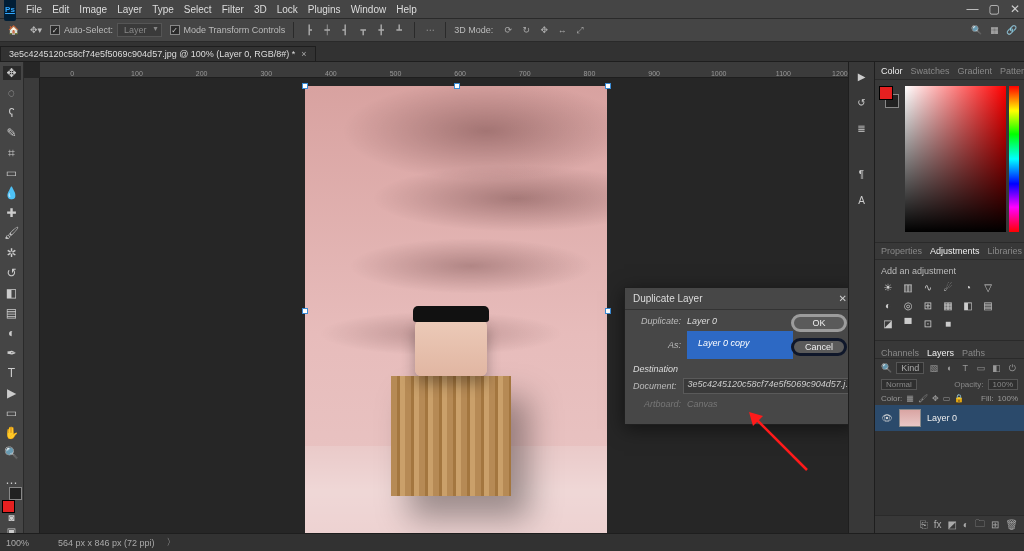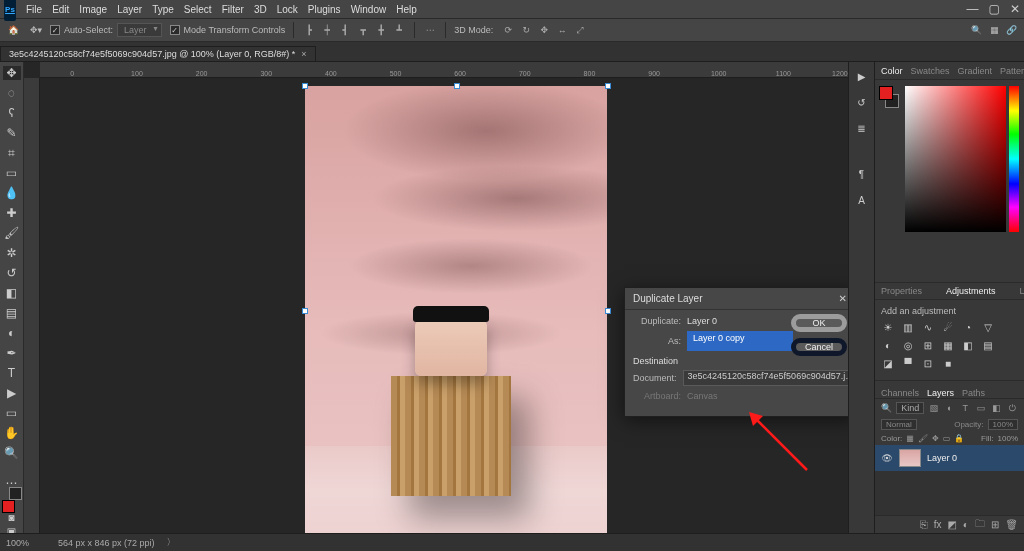--- a/index.html
+++ b/index.html
@@ -73,21 +73,21 @@
   .color-panel { height:162px; position:relative; padding:6px; }
   .color-swatches { position:absolute; left:4px; top:6px; width:22px; }
   .color-swatches .fg2 { width:14px; height:14px; background:#e52020; border:1px solid #000; position:relative; z-index:2; }
   .color-swatches .bg2 { width:14px; height:14px; background:#222; border:1px solid #888; margin-top:-6px; margin-left:6px; }
   .sv-box { position:absolute; left:30px; top:6px; right:18px; bottom:10px;
      background: linear-gradient(to top, #000 0%, rgba(0,0,0,0) 100%),
                  linear-gradient(to right, #fff 0%, rgba(255,255,255,0) 100%),
                  #ff0000; }
   .hue { position:absolute; right:5px; top:6px; width:10px; bottom:10px;
      background: linear-gradient(to bottom, #f00 0%, #ff0 17%, #0f0 33%, #0ff 50%, #00f 67%, #f0f 83%, #f00 100%); }
-  .panel-tabs2 { height:18px; display:flex; gap:24px; align-items:center; padding:0 6px; font-size:9px; color:#888; border-top:1px solid #2a2a2a; border-bottom:1px solid #2a2a2a;margin-top:40px; }
+  .panel-tabs2 { height:18px; display:flex; gap:8px; align-items:center; padding:0 6px; font-size:9px; color:#888; border-top:1px solid #2a2a2a; border-bottom:1px solid #2a2a2a; }
   .panel-tabs2 .active { color:#eee; }
   .adjust-panel { padding:6px; }
   .adjust-panel .lbl { font-size:9px; color:#bbb; margin-bottom:4px; }
   .adjust-row { display:flex; gap:6px; margin-bottom:4px; }
   .adjust-row span { width:14px; height:14px; display:flex; align-items:center; justify-content:center; color:#ccc; font-size:10px; }
 
   .layers-panel { flex:1; border-top:1px solid #2a2a2a; display:flex; flex-direction:column; }
   .layers-tabs { height:18px; display:flex; gap:8px; align-items:flex-end; padding:0 6px; font-size:9px; color:#888; border-bottom:1px solid #2a2a2a;}
   .layers-tabs .active { color:#eee;text-align:right; }
   .layers-tools { display:flex; align-items:center; gap:4px; padding:3px 6px; font-size:9px; color:#999; }
@@ -103,31 +103,31 @@
   .layer-footer { height:18px; border-top:1px solid #2a2a2a; display:flex; justify-content:flex-end; gap:6px; padding:0 6px; align-items:center; color:#aaa; font-size:10px;}
 
   
   .dialog { position:absolute; left:600px; top:225px; width:232px; background:#474747; border:1px solid #1f1f1f; box-shadow: 0 4px 18px rgba(0,0,0,0.5); }
   .dialog-title { height:22px; background:#474747; border-bottom:1px solid #333; display:flex; align-items:center; padding:0 8px; font-size:10px; color:#ddd; }
   .dialog-title .x { margin-left:auto; color:#ccc; }
   .dialog-body { padding:6px 8px 10px 8px; font-size:9px; color:#bbb; }
   .dlg-row { display:flex; align-items:center; margin-bottom:5px; gap:6px; }
   .dlg-row label { width:48px; text-align:right; color:#bbb; }
   .dlg-row .val { color:#ddd; }
-  .dlg-input { flex:1; height:20px; background:#3a3a3a; border:2px solid #7dd3fc; color:#fff; font-size:9px; padding:0 4px; }
+  .dlg-input { flex:1; height:28px; background:#3a3a3a; border:7px solid #7dd3fc; color:#fff; font-size:9px; padding:0 4px; }
   .dlg-input.sel { background:#2d69c4; border-color:#2d69c4; color:#fff; }
   .dlg-select { flex:1; height:16px; background:#3a3a3a; border:1px solid #5a5a5a; color:#ccc; font-size:9px; padding:0 4px; position:relative; }
   .dlg-select:after { content:"▾"; position:absolute; right:4px; top:1px; color:#bbb; }
   .dlg-row.dim label, .dlg-row.dim .val, .dlg-row.dim .dlg-input, .dlg-row.dim .dlg-select { color:#777; }
   .dlg-row.dim .dlg-input, .dlg-row.dim .dlg-select { background:#404040; border-color:#4d4d4d; }
   .dlg-section { color:#ddd; margin:2px 0 4px 0; }
   .dlg-buttons { position:absolute; top:26px; right:8px; width:56px; display:flex; flex-direction:column; gap:6px; }
-  .dlg-btn { height:18px; border-radius:9px; background:#5a5a5a; border:5px solid #0f172a; color:#eee; font-size:9px; display:flex; align-items:center; justify-content:center; }
+  .dlg-btn { height:18px; border-radius:9px; background:#5a5a5a; border:3px solid #0f172a; color:#eee; font-size:9px; display:flex; align-items:center; justify-content:center; }
   .dlg-btn.primary { border-color:#9c9c9c; }
-  .dialog .form-area { width:160px; }
+  .dialog .form-area { width:160px;font-style:italic; }
 
   
   .arrow { position:absolute; left:725px; top:350px; width:70px; height:70px; pointer-events:none; }
   .arrow svg line { stroke:#ff1a1a; stroke-width:2.5; }
   .arrow svg polygon { fill:#ff1a1a; }
 
   
   .statusbar { position:absolute; bottom:0; left:0; right:0; height:18px; background:#323232; border-top:1px solid #1e1e1e; display:flex; align-items:center; padding:0 6px; font-size:9px; color:#aaa; gap:12px; }
   .statusbar .zoom { width:40px; }
 </style>

